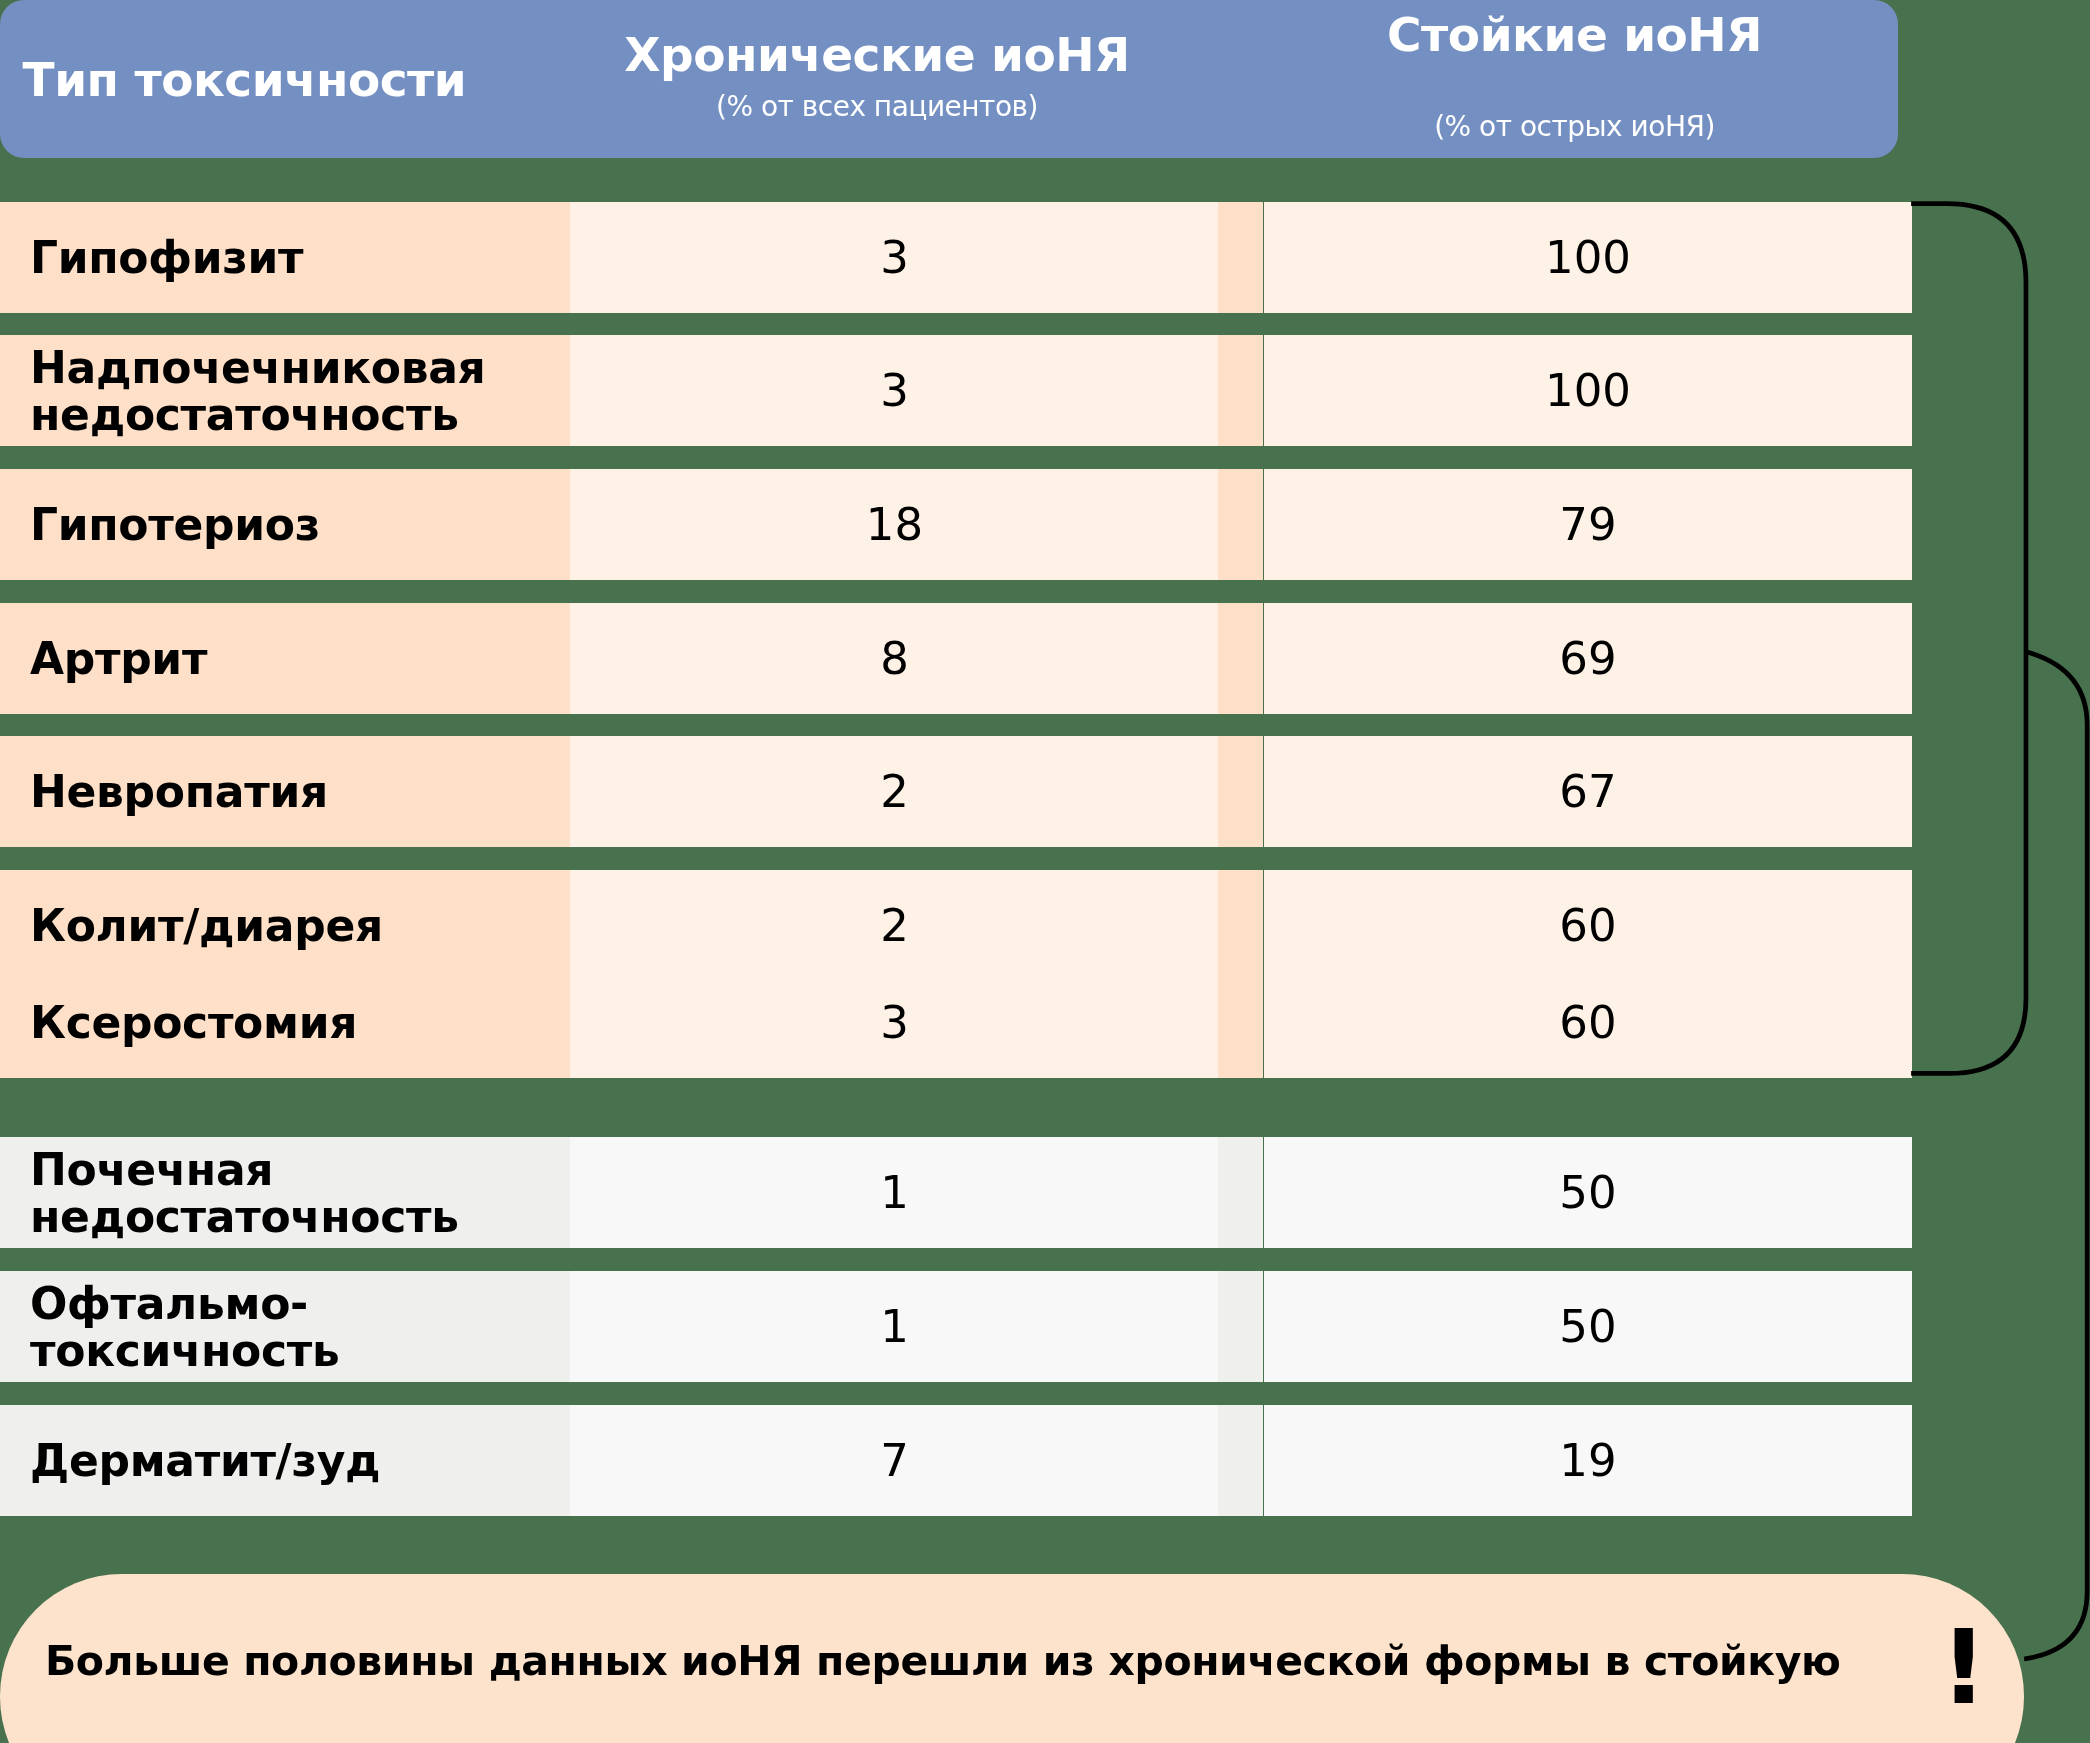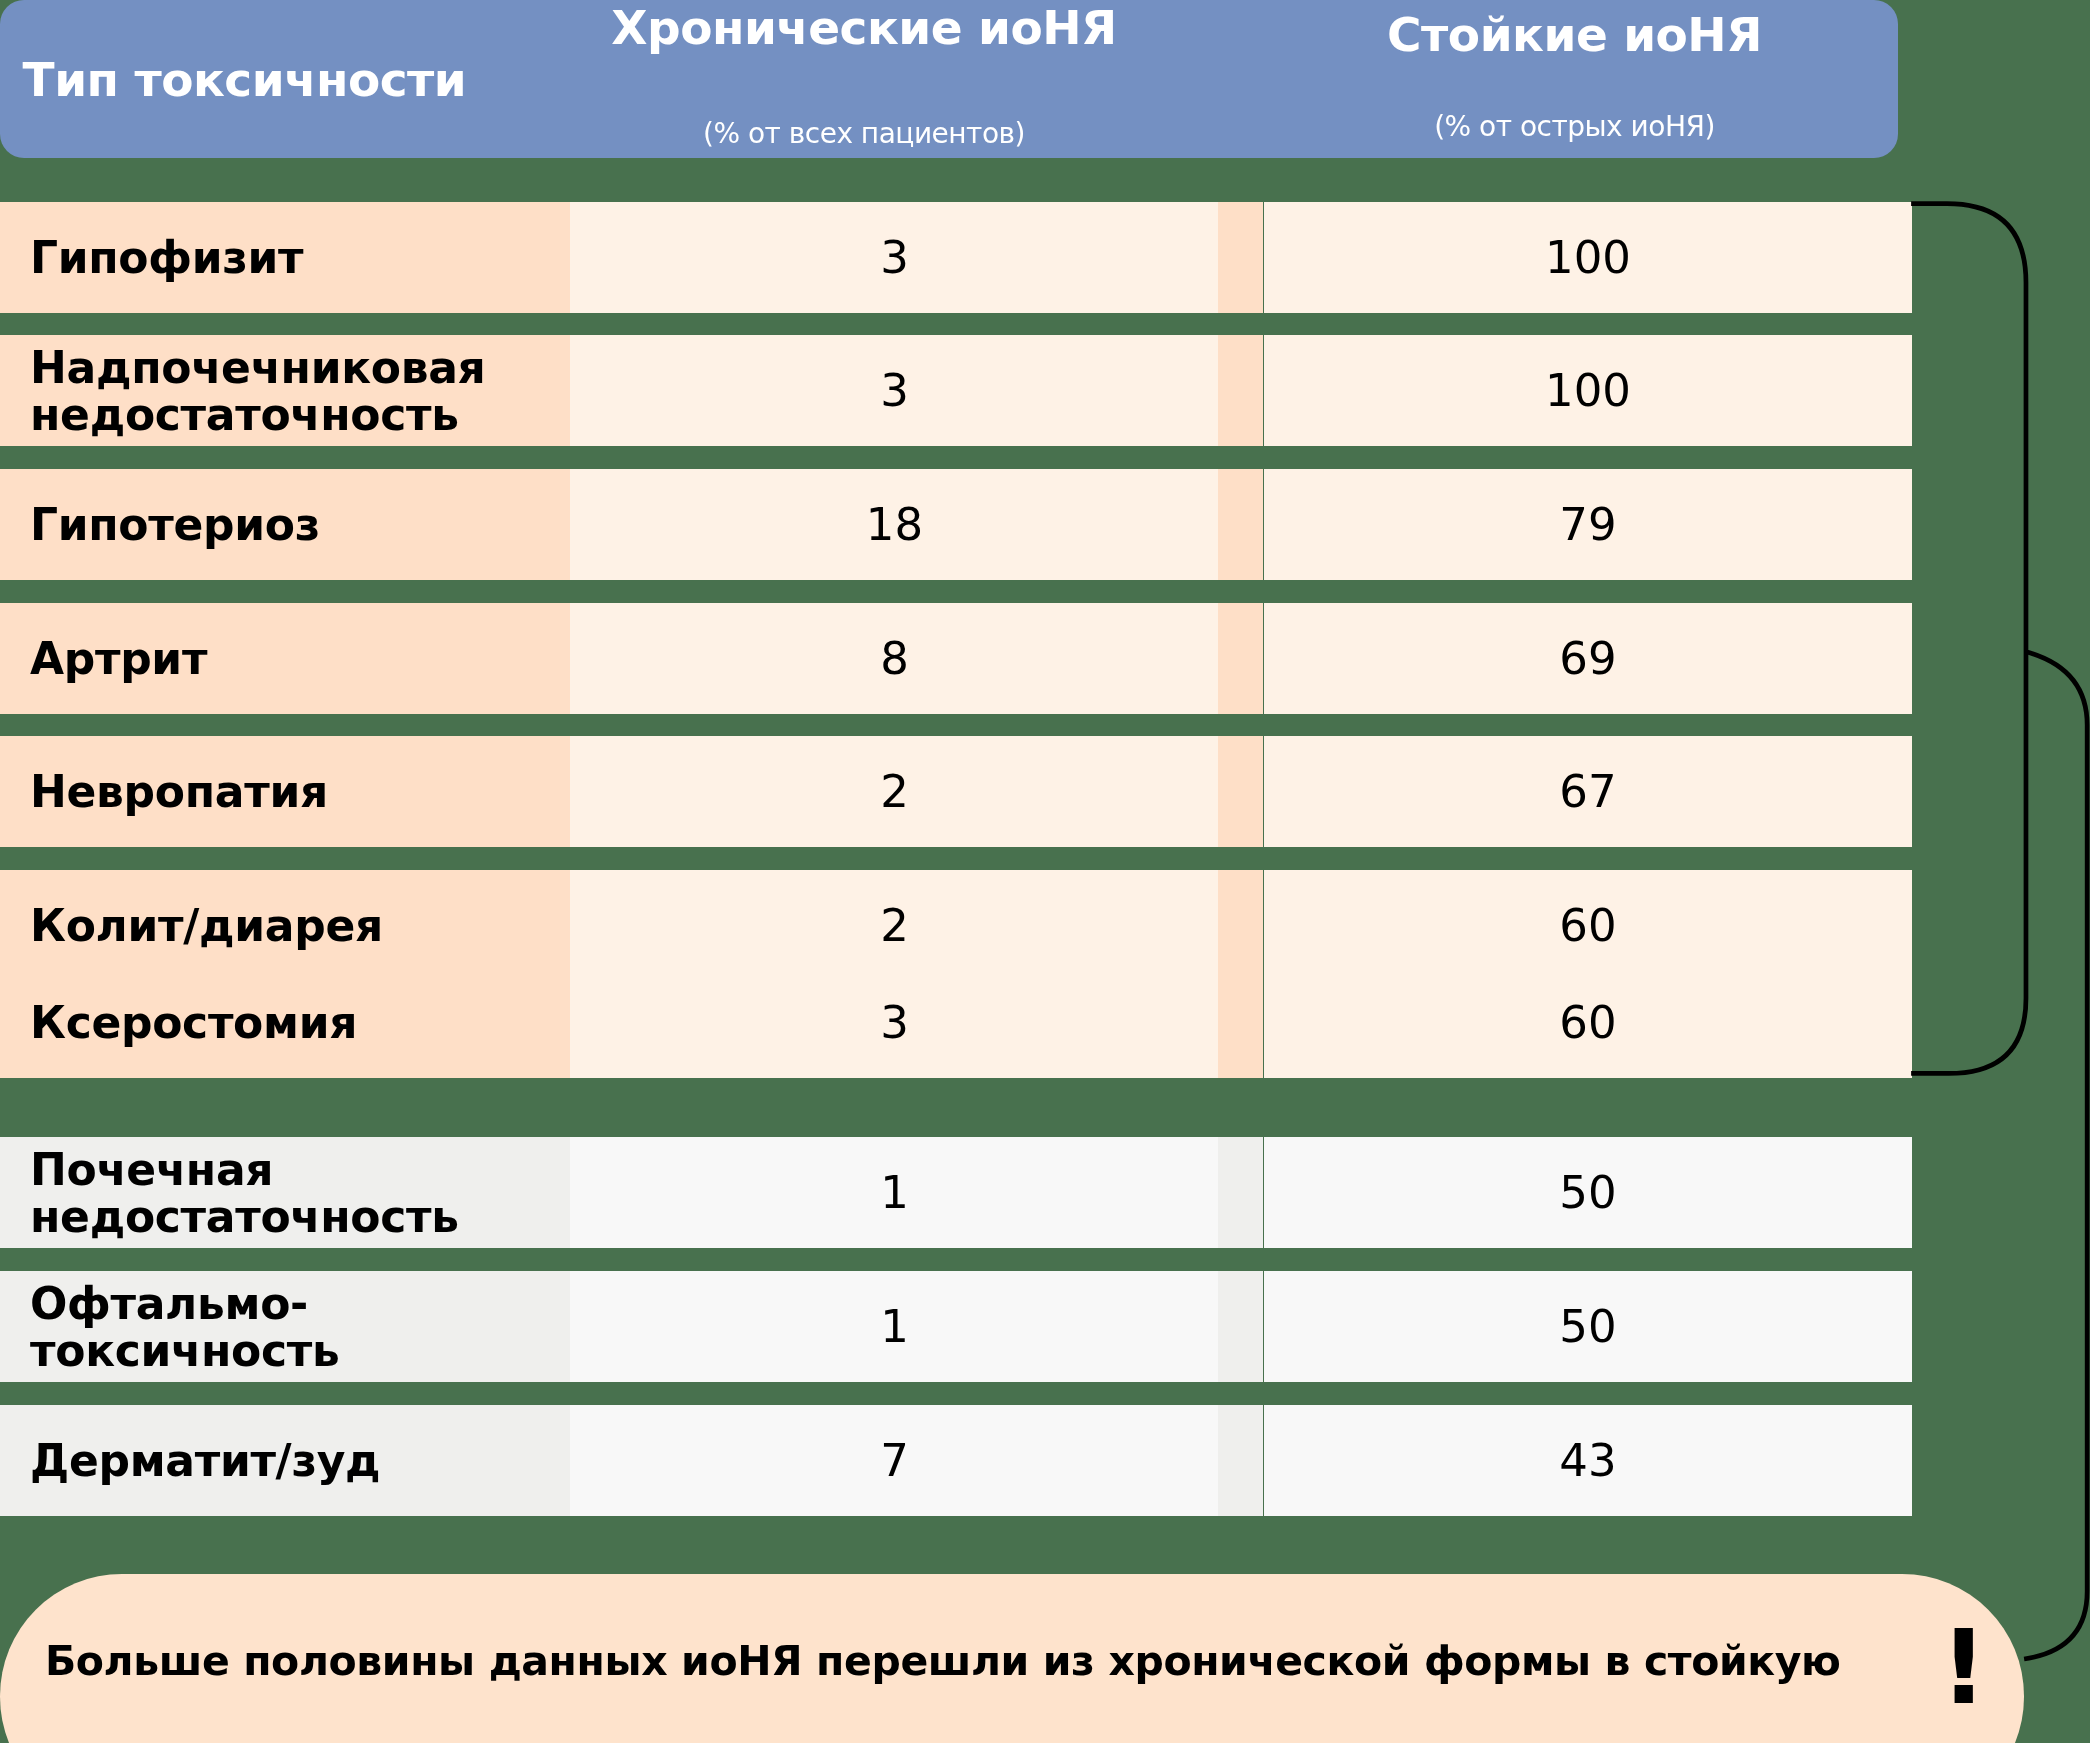--- a/index.html
+++ b/index.html
@@ -8,21 +8,21 @@
     background: #48714e; position: relative;
     font-family: "DejaVu Sans", "Liberation Sans", sans-serif;
   }
   .header {
     position: absolute; left: 0; top: 0; width: 1898px; height: 158px;
     background: #7490c2; color: #fff; border-radius: 24px;
   }
   .hcell { position: absolute; top: 0; height: 158px; display: flex; flex-direction: column; justify-content: center; }
   .h-type { left: 22.6px; width: 546px; }
   .h-type .t { font-weight: bold; font-size: 47px; letter-spacing: -0.5px; }
-  .h-chronic { left: 539px; width: 650px; align-items: center; text-align: center; justify-content: space-between; }
+  .h-chronic { left: 552px; width: 650px; align-items: center; text-align: center; }
   .h-persistent { left: 1264px; width: 621px; align-items: center; text-align: center; gap: 40px; }
   .hcell .t { font-weight: bold; font-size: 47px; line-height: 55px; letter-spacing: -0.5px; }
   .hcell .s { font-size: 28px; line-height: 49px; font-weight: normal; letter-spacing: -0.5px; }
 
   .row { position: absolute; left: 0; width: 1911px; height: 111px; }
   .row .c0 { position: absolute; left: 0; top: 0; width: 570px; height: 111px; display: flex; align-items: center; }
   .row .c1 { position: absolute; left: 570px; top: 0; width: 649px; height: 111px; display: flex; align-items: center; justify-content: center; }
   .row .sep { position: absolute; left: 1218px; top: 0; width: 45px; height: 111px; }
   .row .c2 { position: absolute; left: 1264px; top: 0; width: 648px; height: 111px; display: flex; align-items: center; justify-content: center; }
   .row.warm .c0, .row.warm .sep { background: #fedfc7; }
@@ -174,21 +174,21 @@
 </div>
 <div class="row gray" style="top:1405px">
   <div class="c0">
       <span class="label">Дерматит/зуд</span>
     </div>
   <div class="c1">
       <span class="num">7</span>
     </div>
   <div class="sep"></div>
   <div class="c2">
-      <span class="num">43</span>
+      <span class="num">19</span>
     </div>
 </div>
 
 <svg class="brackets" width="2090" height="1744" viewBox="0 0 2220 1852">
   <path d="M2030 216 L2068 216 Q2152 216 2152 300 L2152 1060 Q2152 1140 2070 1140 L2030 1140" fill="none" stroke="#000" stroke-width="5"></path>
   <path d="M2152 692 Q2217 710 2217 770 L2217 1690 Q2217 1752 2150 1762" fill="none" stroke="#000" stroke-width="5"></path>
 </svg>
 
 <div class="pill"></div>
 <div class="pill-text">Больше половины данных иоНЯ перешли из хронической формы в стойкую</div>

